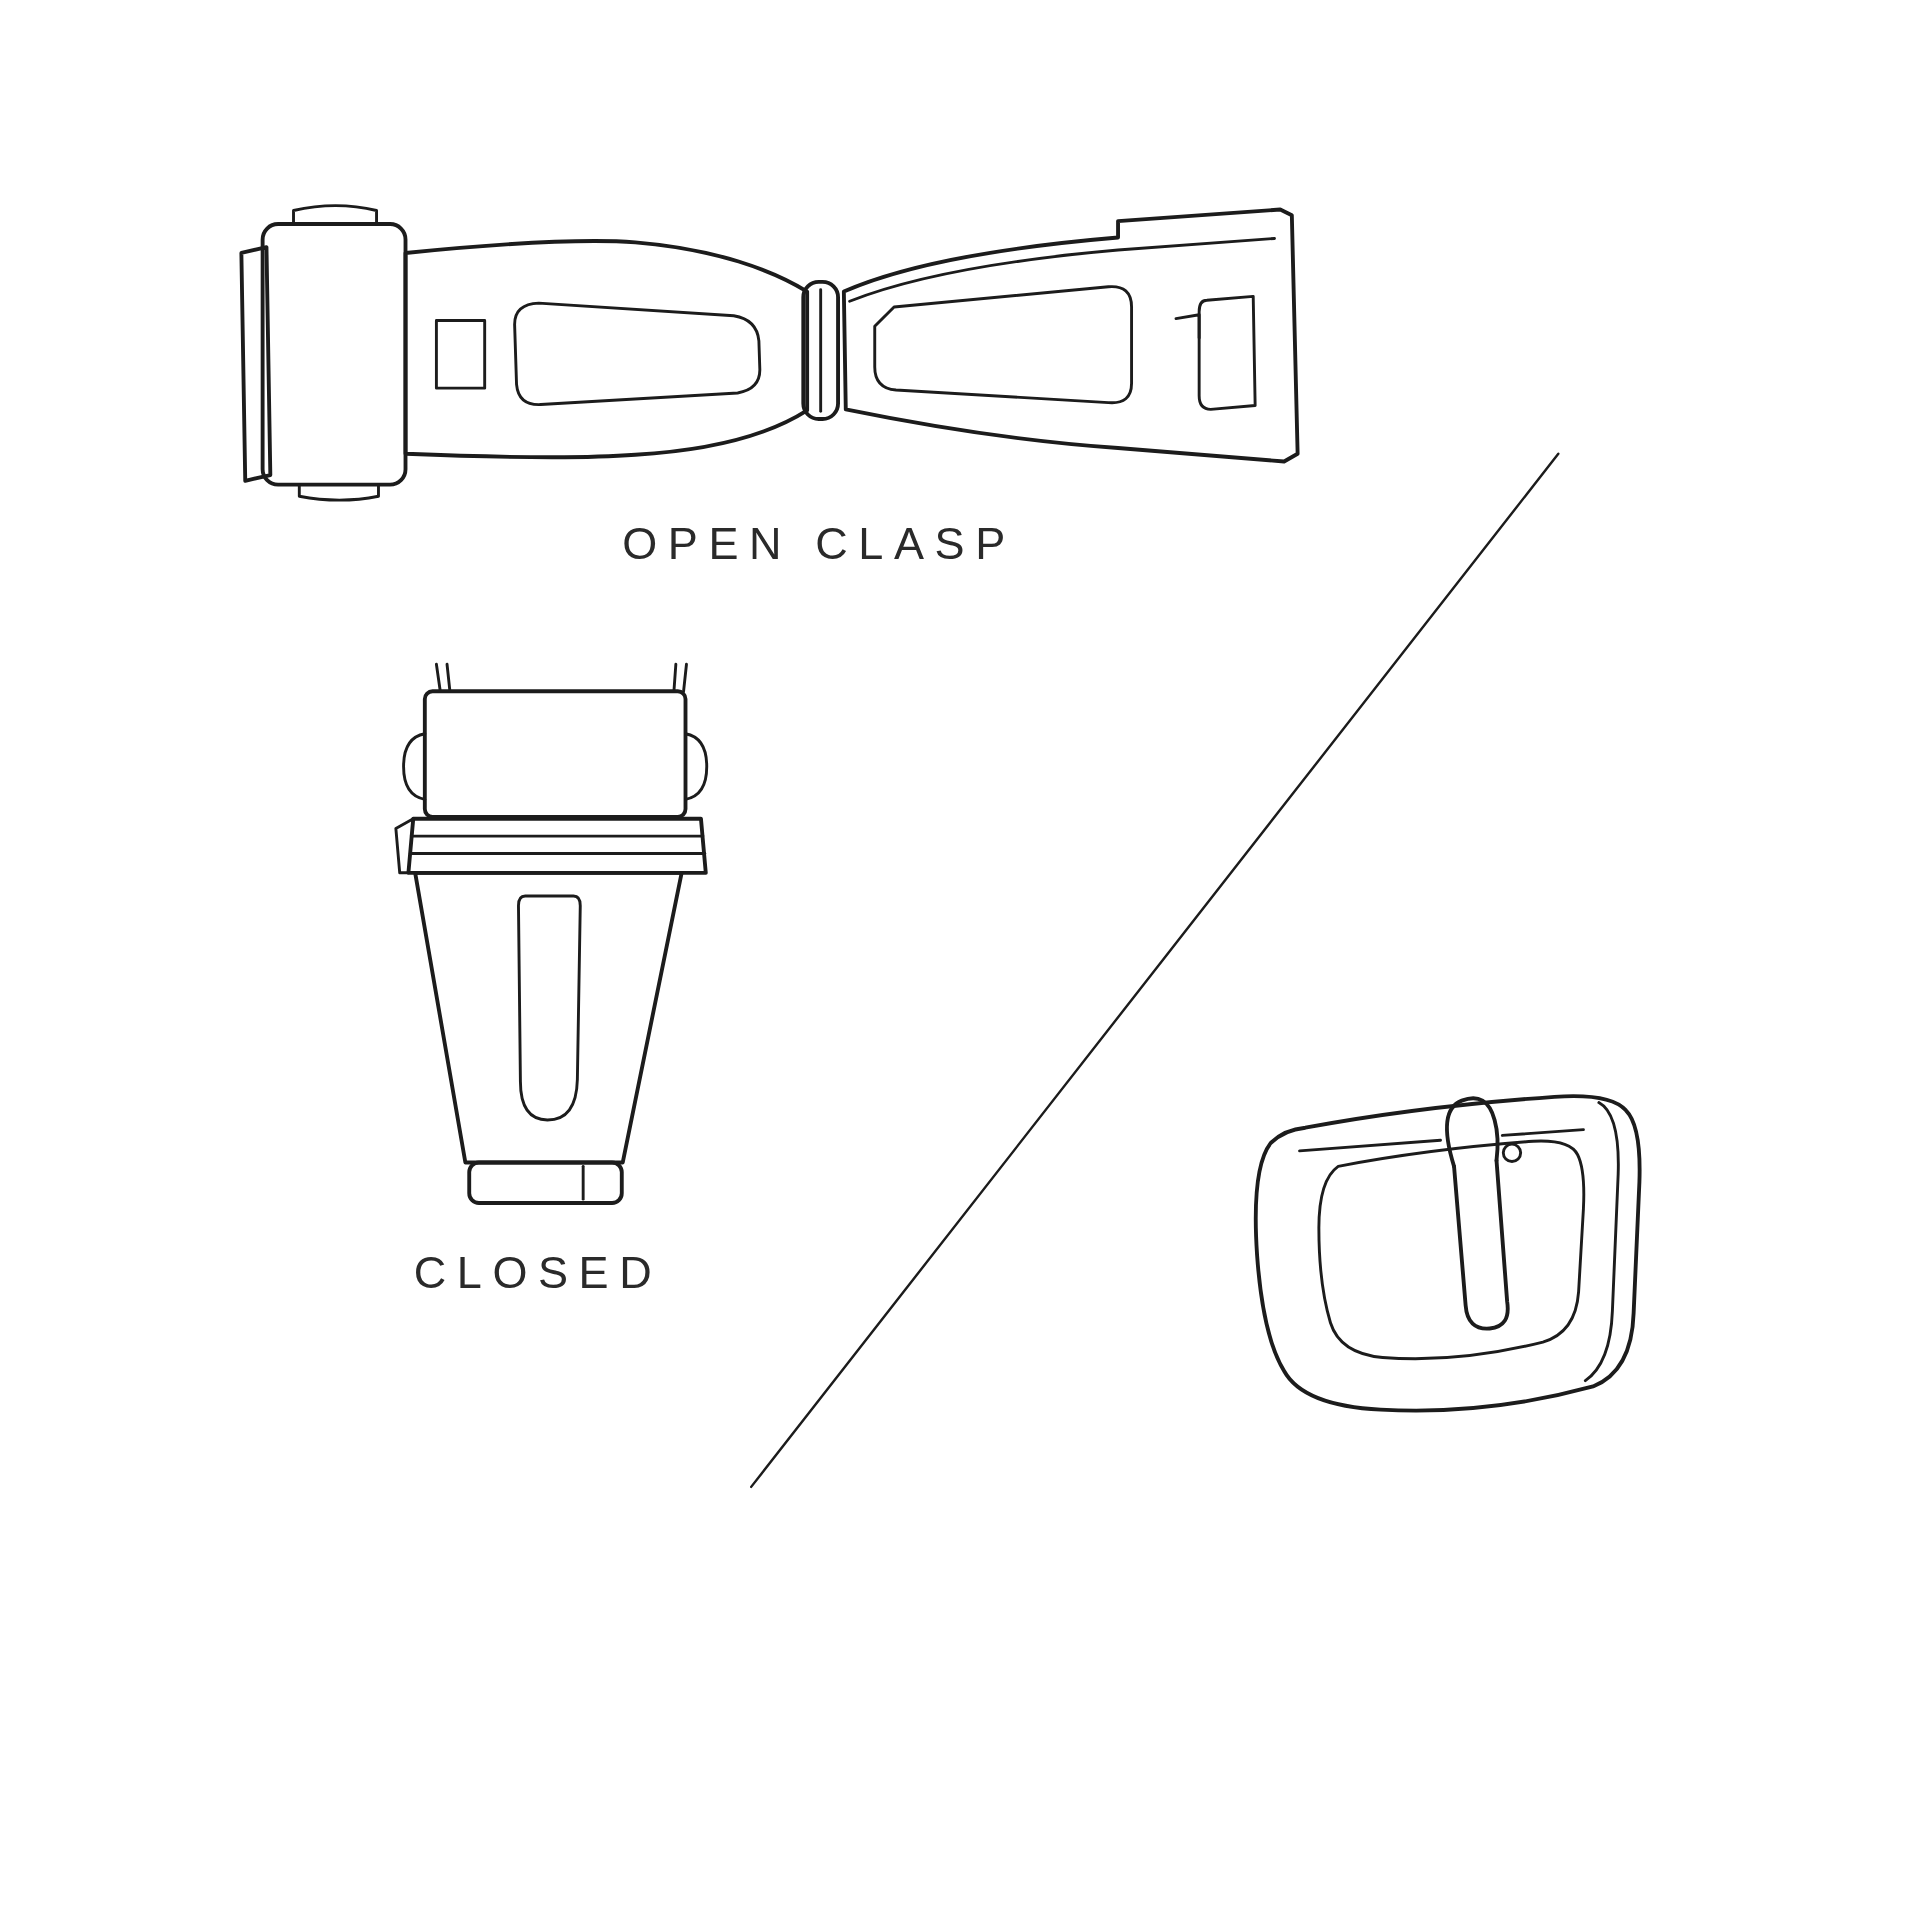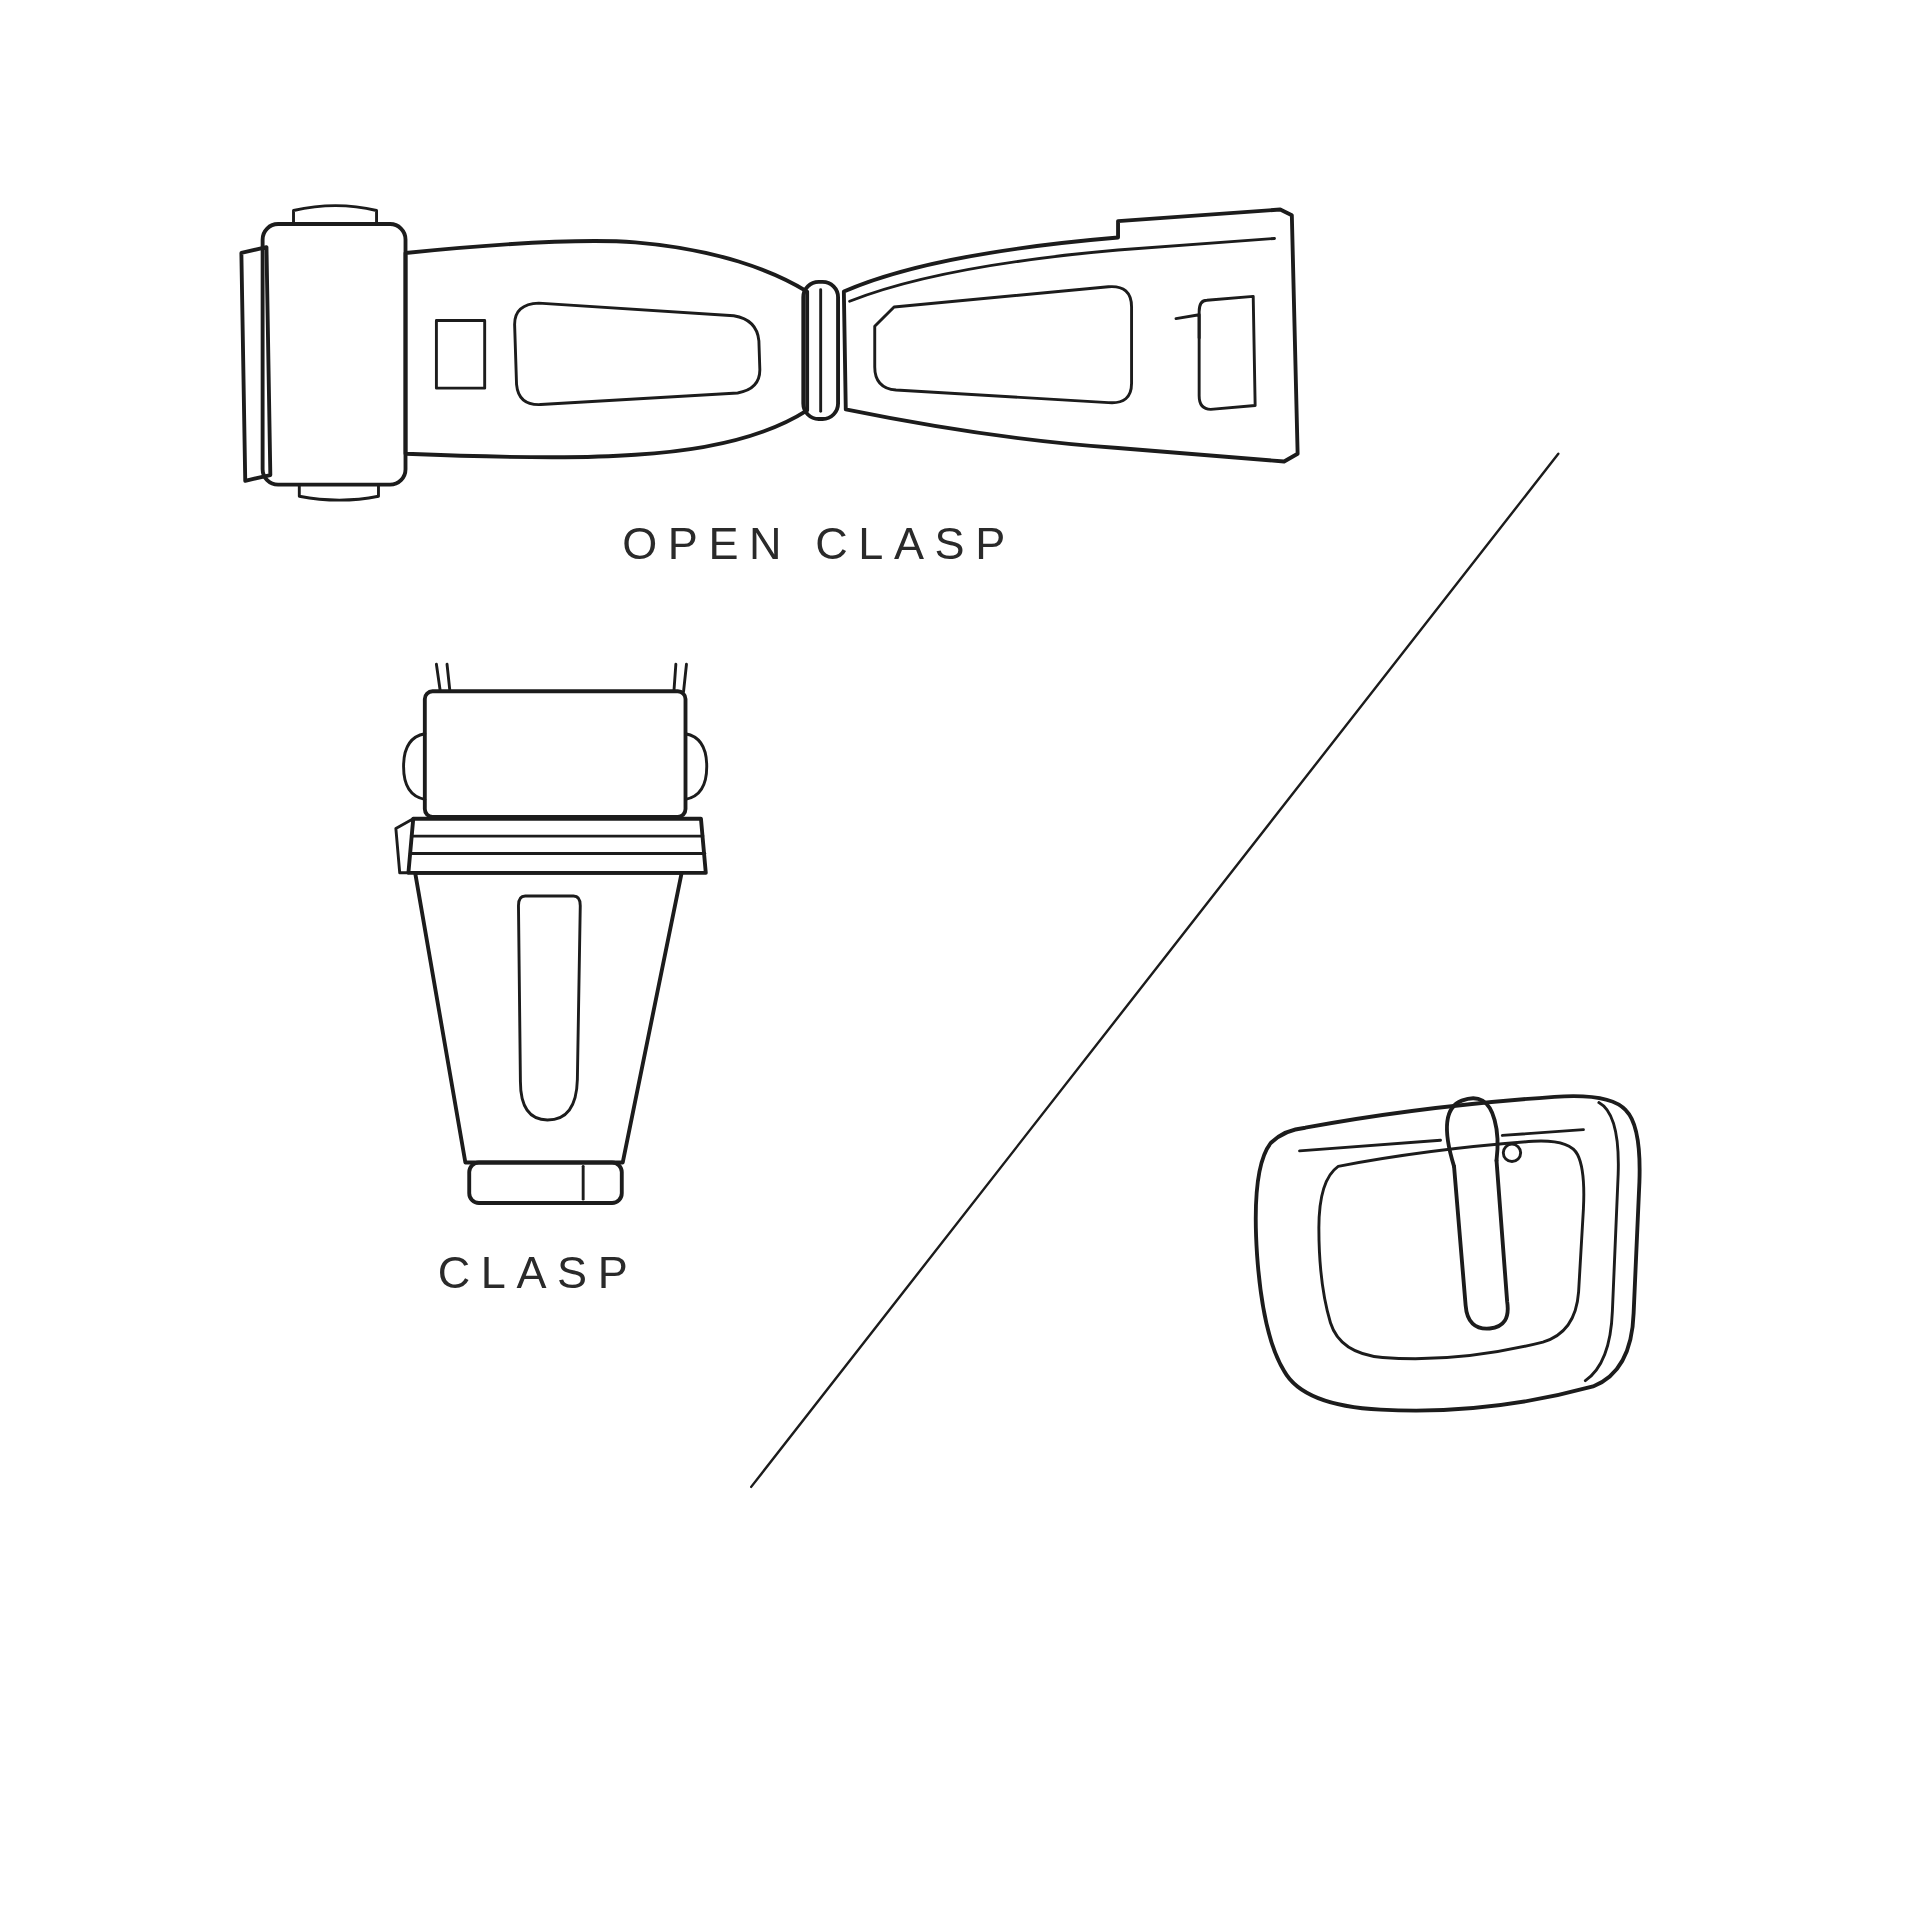--- a/index.html
+++ b/index.html
@@ -103,17 +103,17 @@
       <circle class="ln thin" cx="1566" cy="1194" r="9"></circle>
 
       <path class="ln" d="M 1506 1208 Q 1488 1150 1514 1140 Q 1540 1130 1548 1160 Q 1553 1178 1550 1202"></path>
 
       <path class="ln" d="M 1506 1208 L 1518 1352 Q 1520 1378 1543 1376 Q 1565 1374 1561 1348 L 1550 1202"></path>
     </g>
   </svg>
 
   <div class="label" style="left:819px;top:518px;">OPEN CLASP</div>
 
-  <div class="label" style="left:538px;top:1247px;">CLASP</div>
+  <div class="label" style="left:538px;top:1247px;">CLOSED</div>
 
 
 </div>
 
 
 </body></html>

